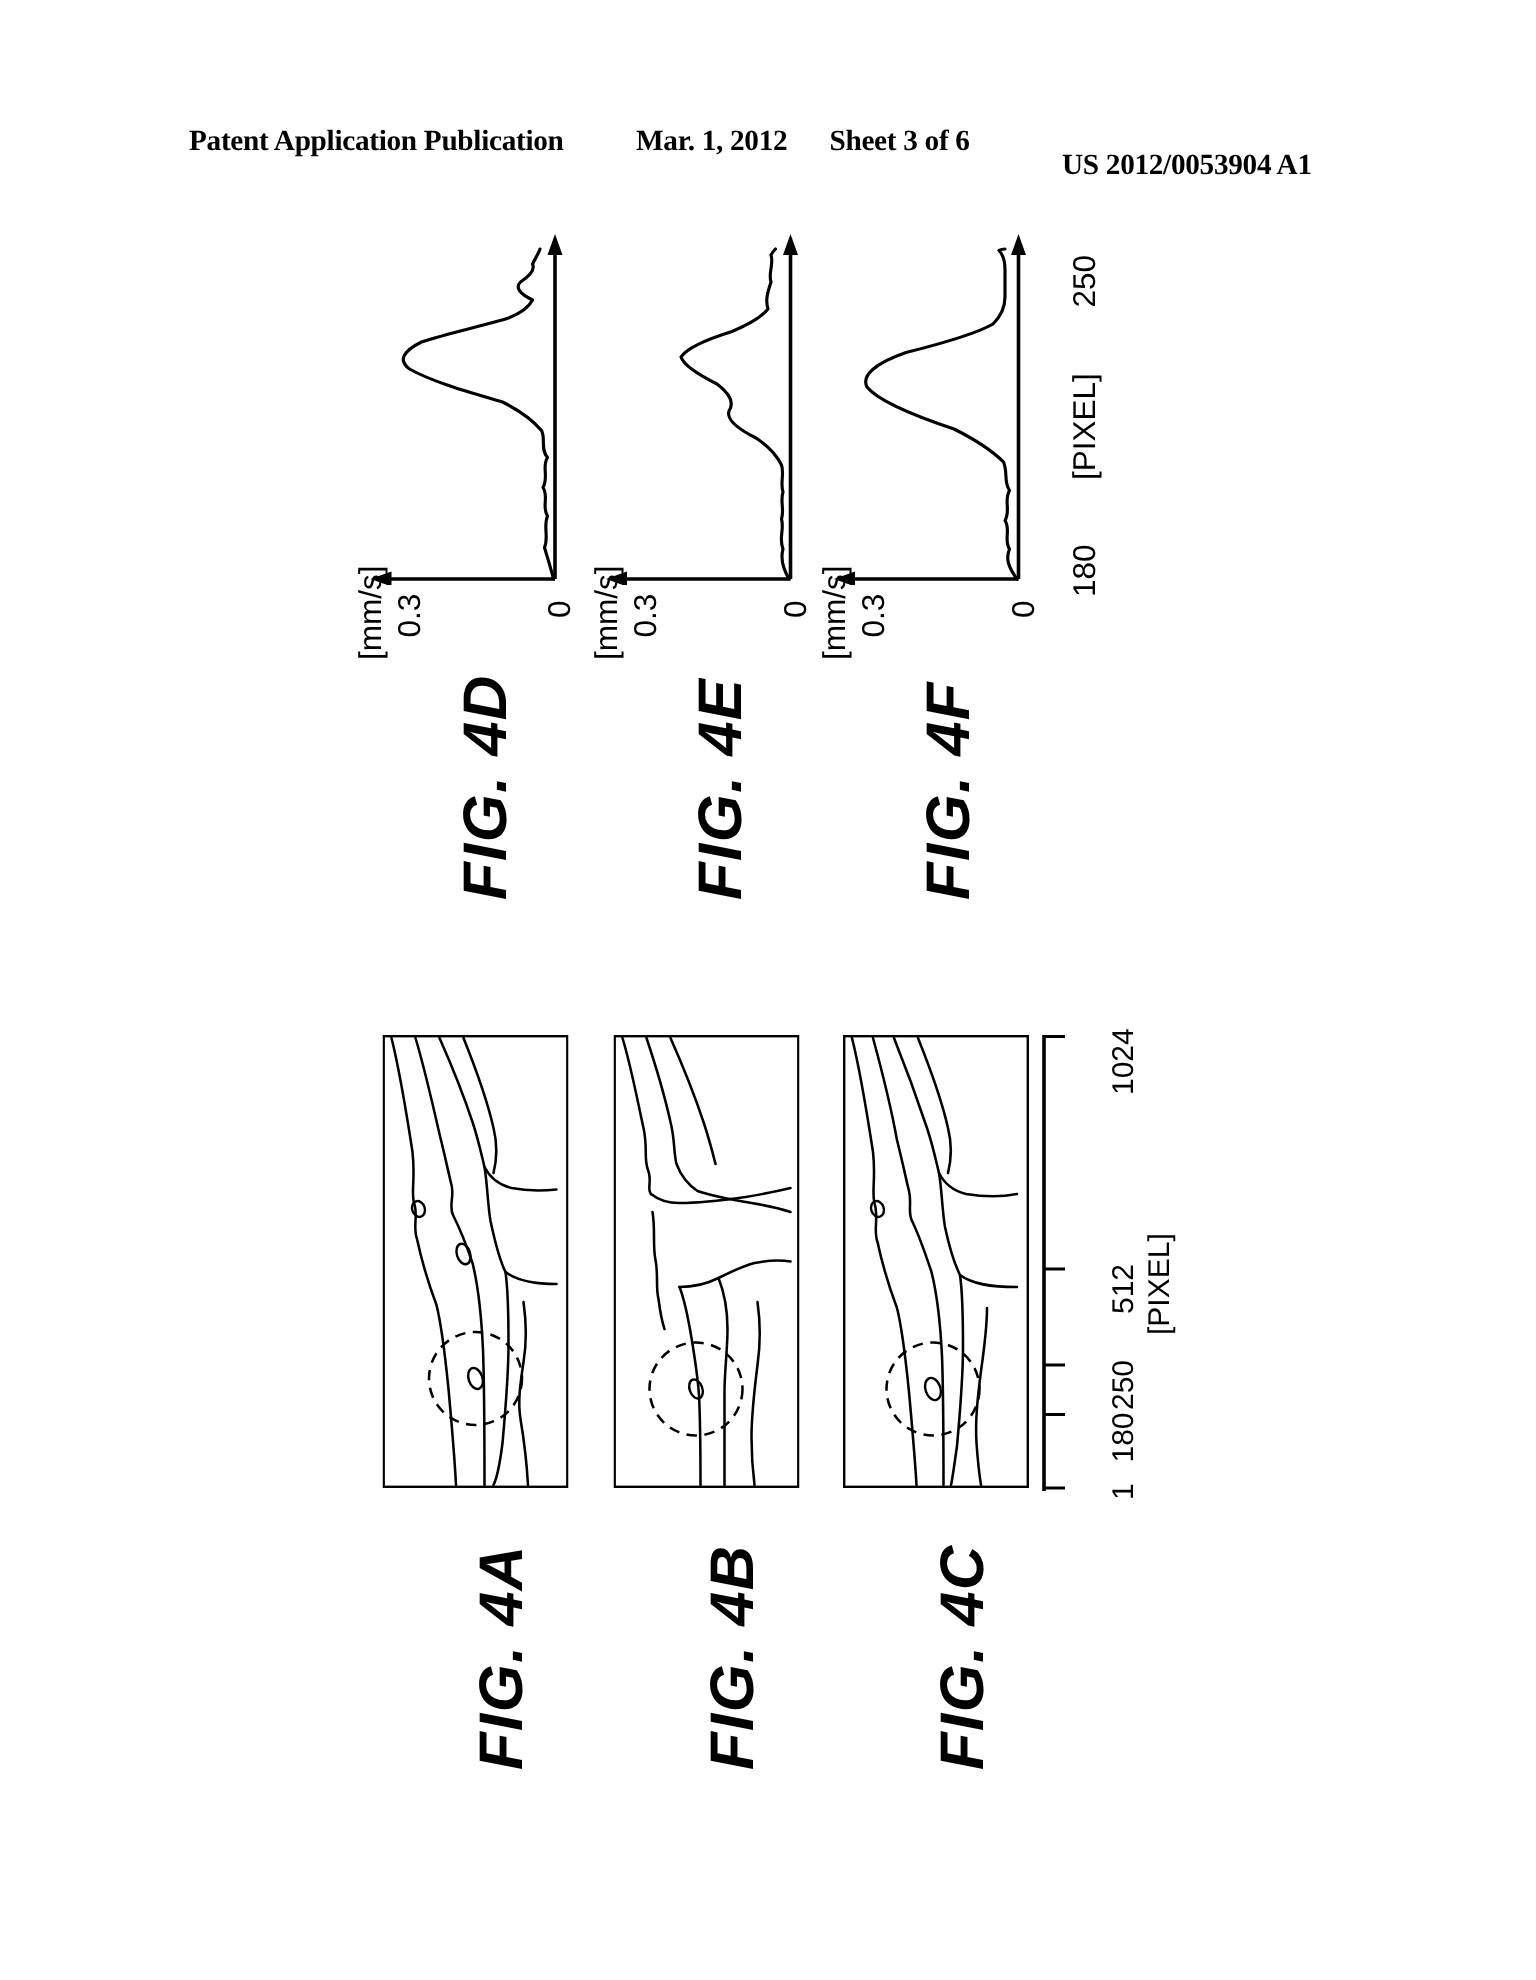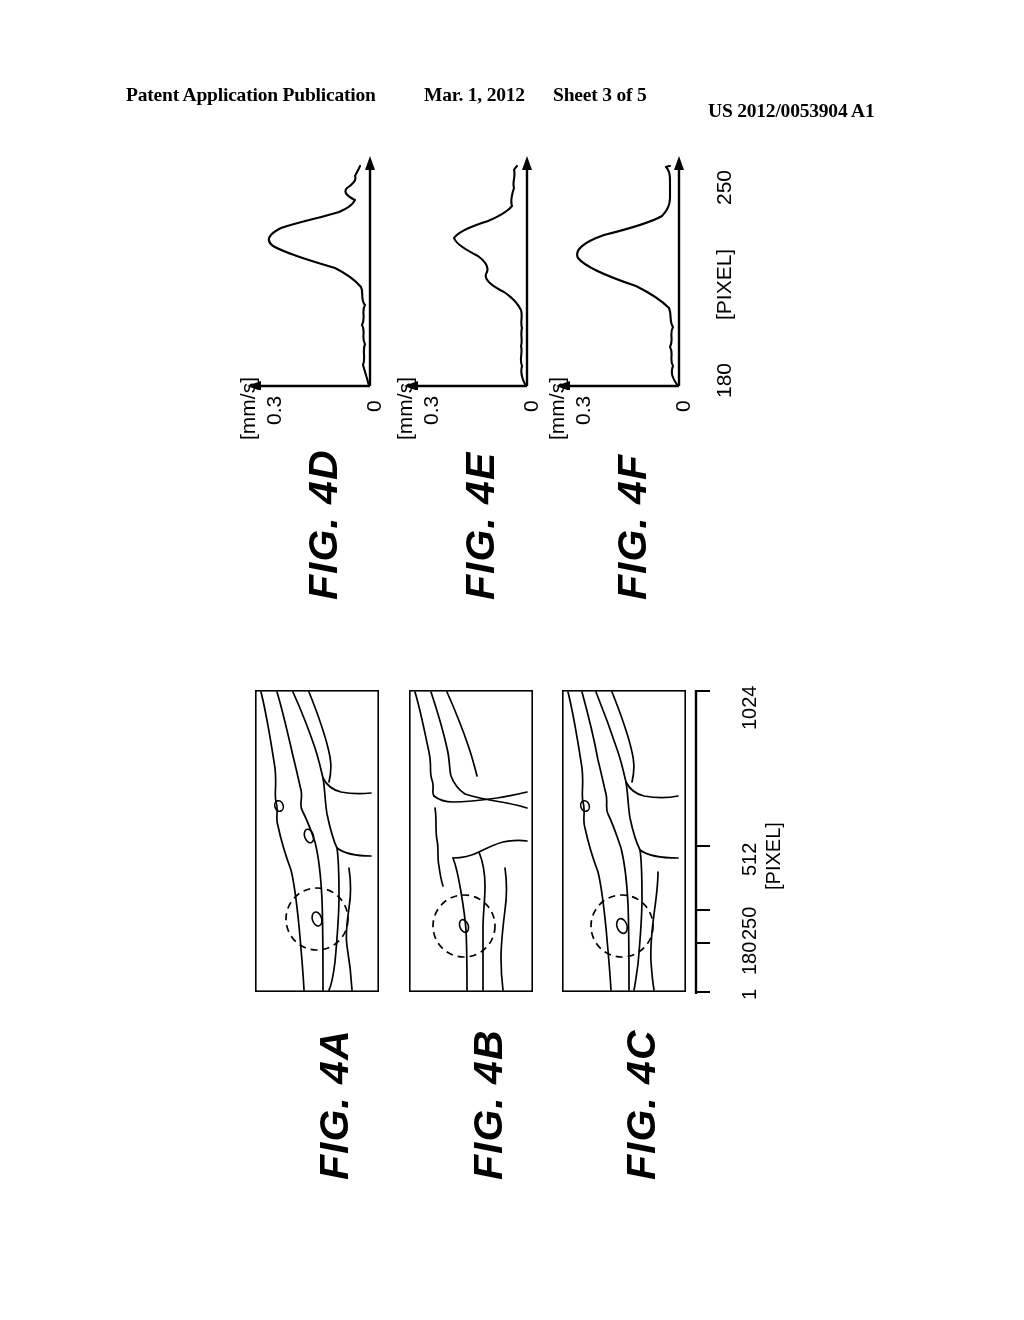--- a/index.html
+++ b/index.html
@@ -121,21 +121,21 @@
 
   
   #scale-axis { position: absolute; }
 </style>
 </head>
 <body>
 
 <div id="header">
   <span class="hdr-txt" id="hdr-pub">Patent Application Publication</span>
   <span class="hdr-txt" id="hdr-date">Mar. 1, 2012</span>
-  <span class="hdr-txt" id="hdr-sheet">Sheet 3 of 5</span>
+  <span class="hdr-txt" id="hdr-sheet">Sheet 3 of 6</span>
   <span class="hdr-txt" id="hdr-num">US 2012/0053904 A1</span>
 </div>
 
 <div class="plot-block" style="left:243px; top:150px;">
   <svg class="plot-svg" width="160" height="240" viewBox="0 0 160 240">
 
     <g>
       <line class="axisline" x1="127" y1="236" x2="127" y2="16"></line>
       <polygon points="127,6 122,20 132,20" fill="#000"></polygon>
 

